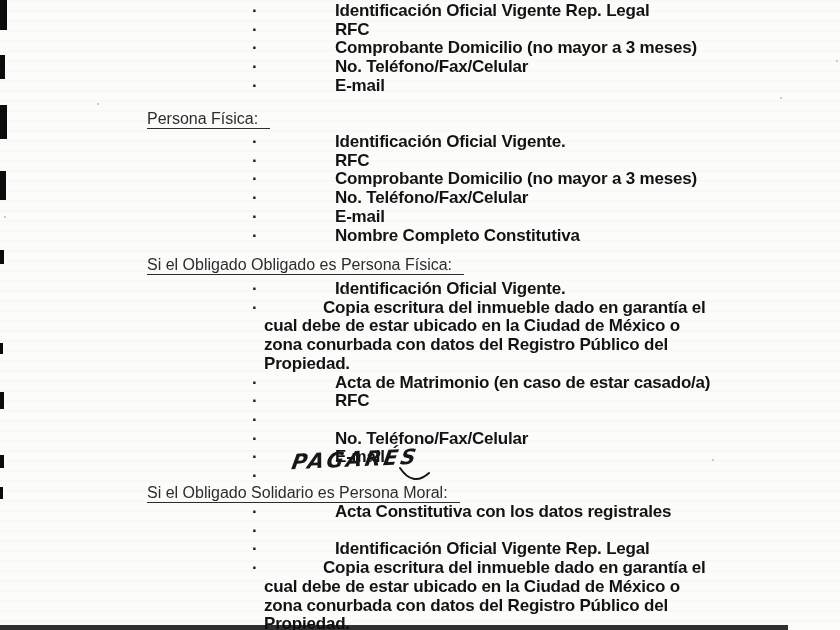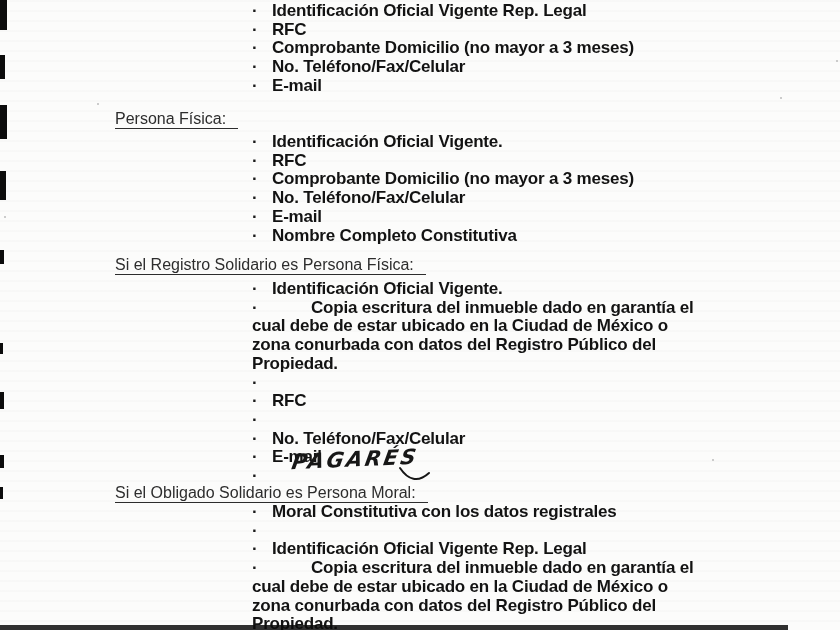--- a/index.html
+++ b/index.html
@@ -12,29 +12,29 @@
         rgba(130,130,130,0.030) 0px, rgba(130,130,130,0.030) 2px,
         rgba(255,255,255,0) 2px, rgba(255,255,255,0) 10px),
       #fcfcfb;
     font-family:"Liberation Sans", sans-serif;
   }
   .heading{
     position:absolute;left:115px;
     font-size:16px;color:#2d2d2d;
     white-space:nowrap;font-weight:400;
   }
-  .hul{border-bottom:1.6px solid #2d2d2d;padding:0 12px 1px 0;}
+  .hul{border-bottom:1.6px solid #2d2d2d;padding:0 12px 1px 0;margin-left:32px;}
   .list{position:absolute;left:248px;width:528px;}
   .item{
     position:relative;min-height:18.7px;line-height:18.7px;
     font-weight:700;font-size:17px;color:#131313;letter-spacing:-0.2px;
   }
   .bullet{position:absolute;left:4px;top:0;font-size:17px;color:#1a1a1a;}
-  .txt{display:block;margin-left:24px;white-space:pre-line;}
-  .item.para .txt{margin-left:4px;text-indent:59px;}
+  .txt{display:block;margin-left:87px;white-space:pre-line;}
+  .item.para .txt{margin-left:16px;text-indent:59px;}
   .handwriting{
     position:absolute;left:294px;top:450px;
     font-family:"DejaVu Sans", sans-serif;
     font-size:21px;font-weight:700;font-style:italic;
     letter-spacing:2.5px;color:#171717;
     transform:rotate(-2.5deg) skewX(-12deg);
     transform-origin:left top;white-space:nowrap;
   }
   .hw-tail{position:absolute;left:398px;top:466px;}
   .tick{
@@ -93,35 +93,36 @@
         </div>
         <div class="item">
           <span class="bullet">·</span>
           <span class="txt">E-mail</span>
         </div>
         <div class="item">
           <span class="bullet">·</span>
           <span class="txt">Nombre Completo Constitutiva</span>
         </div>
       </div>
-      <div class="heading" style="top: 256px;"><span class="hul">Si el Registro Solidario es Persona Física:</span></div>
+      <div class="heading" style="top: 256px;"><span class="hul">Si el Obligado Obligado es Persona Física:</span></div>
       <div class="list" style="top: 280px;">
         <div class="item">
           <span class="bullet">·</span>
           <span class="txt">Identificación Oficial Vigente.</span>
         </div>
         <div class="item para">
           <span class="bullet">·</span>
           <span class="txt">Copia escritura del inmueble dado en garantía el
 cual debe de estar ubicado en la Ciudad de México o
 zona conurbada con datos del Registro Público del
 Propiedad.</span>
         </div>
         <div class="item">
           <span class="bullet">·</span>
+          <span class="txt">Acta de Matrimonio (en caso de estar casado/a)</span>
         </div>
         <div class="item">
           <span class="bullet">·</span>
           <span class="txt">RFC</span>
         </div>
         <div class="item">
           <span class="bullet">·</span>
         </div>
         <div class="item">
           <span class="bullet">·</span>
@@ -133,21 +134,21 @@
         </div>
         <div class="item">
           <span class="bullet">·</span>
           <span class="txt"></span>
         </div>
       </div>
       <div class="heading" style="top: 484px;"><span class="hul">Si el Obligado Solidario es Persona Moral:</span></div>
       <div class="list" style="top: 503px;">
         <div class="item">
           <span class="bullet">·</span>
-          <span class="txt">Moral Constitutiva con los datos registrales</span>
+          <span class="txt">Acta Constitutiva con los datos registrales</span>
         </div>
         <div class="item">
           <span class="bullet">·</span>
         </div>
         <div class="item">
           <span class="bullet">·</span>
           <span class="txt">Identificación Oficial  Vigente Rep. Legal</span>
         </div>
         <div class="item para">
           <span class="bullet">·</span>

